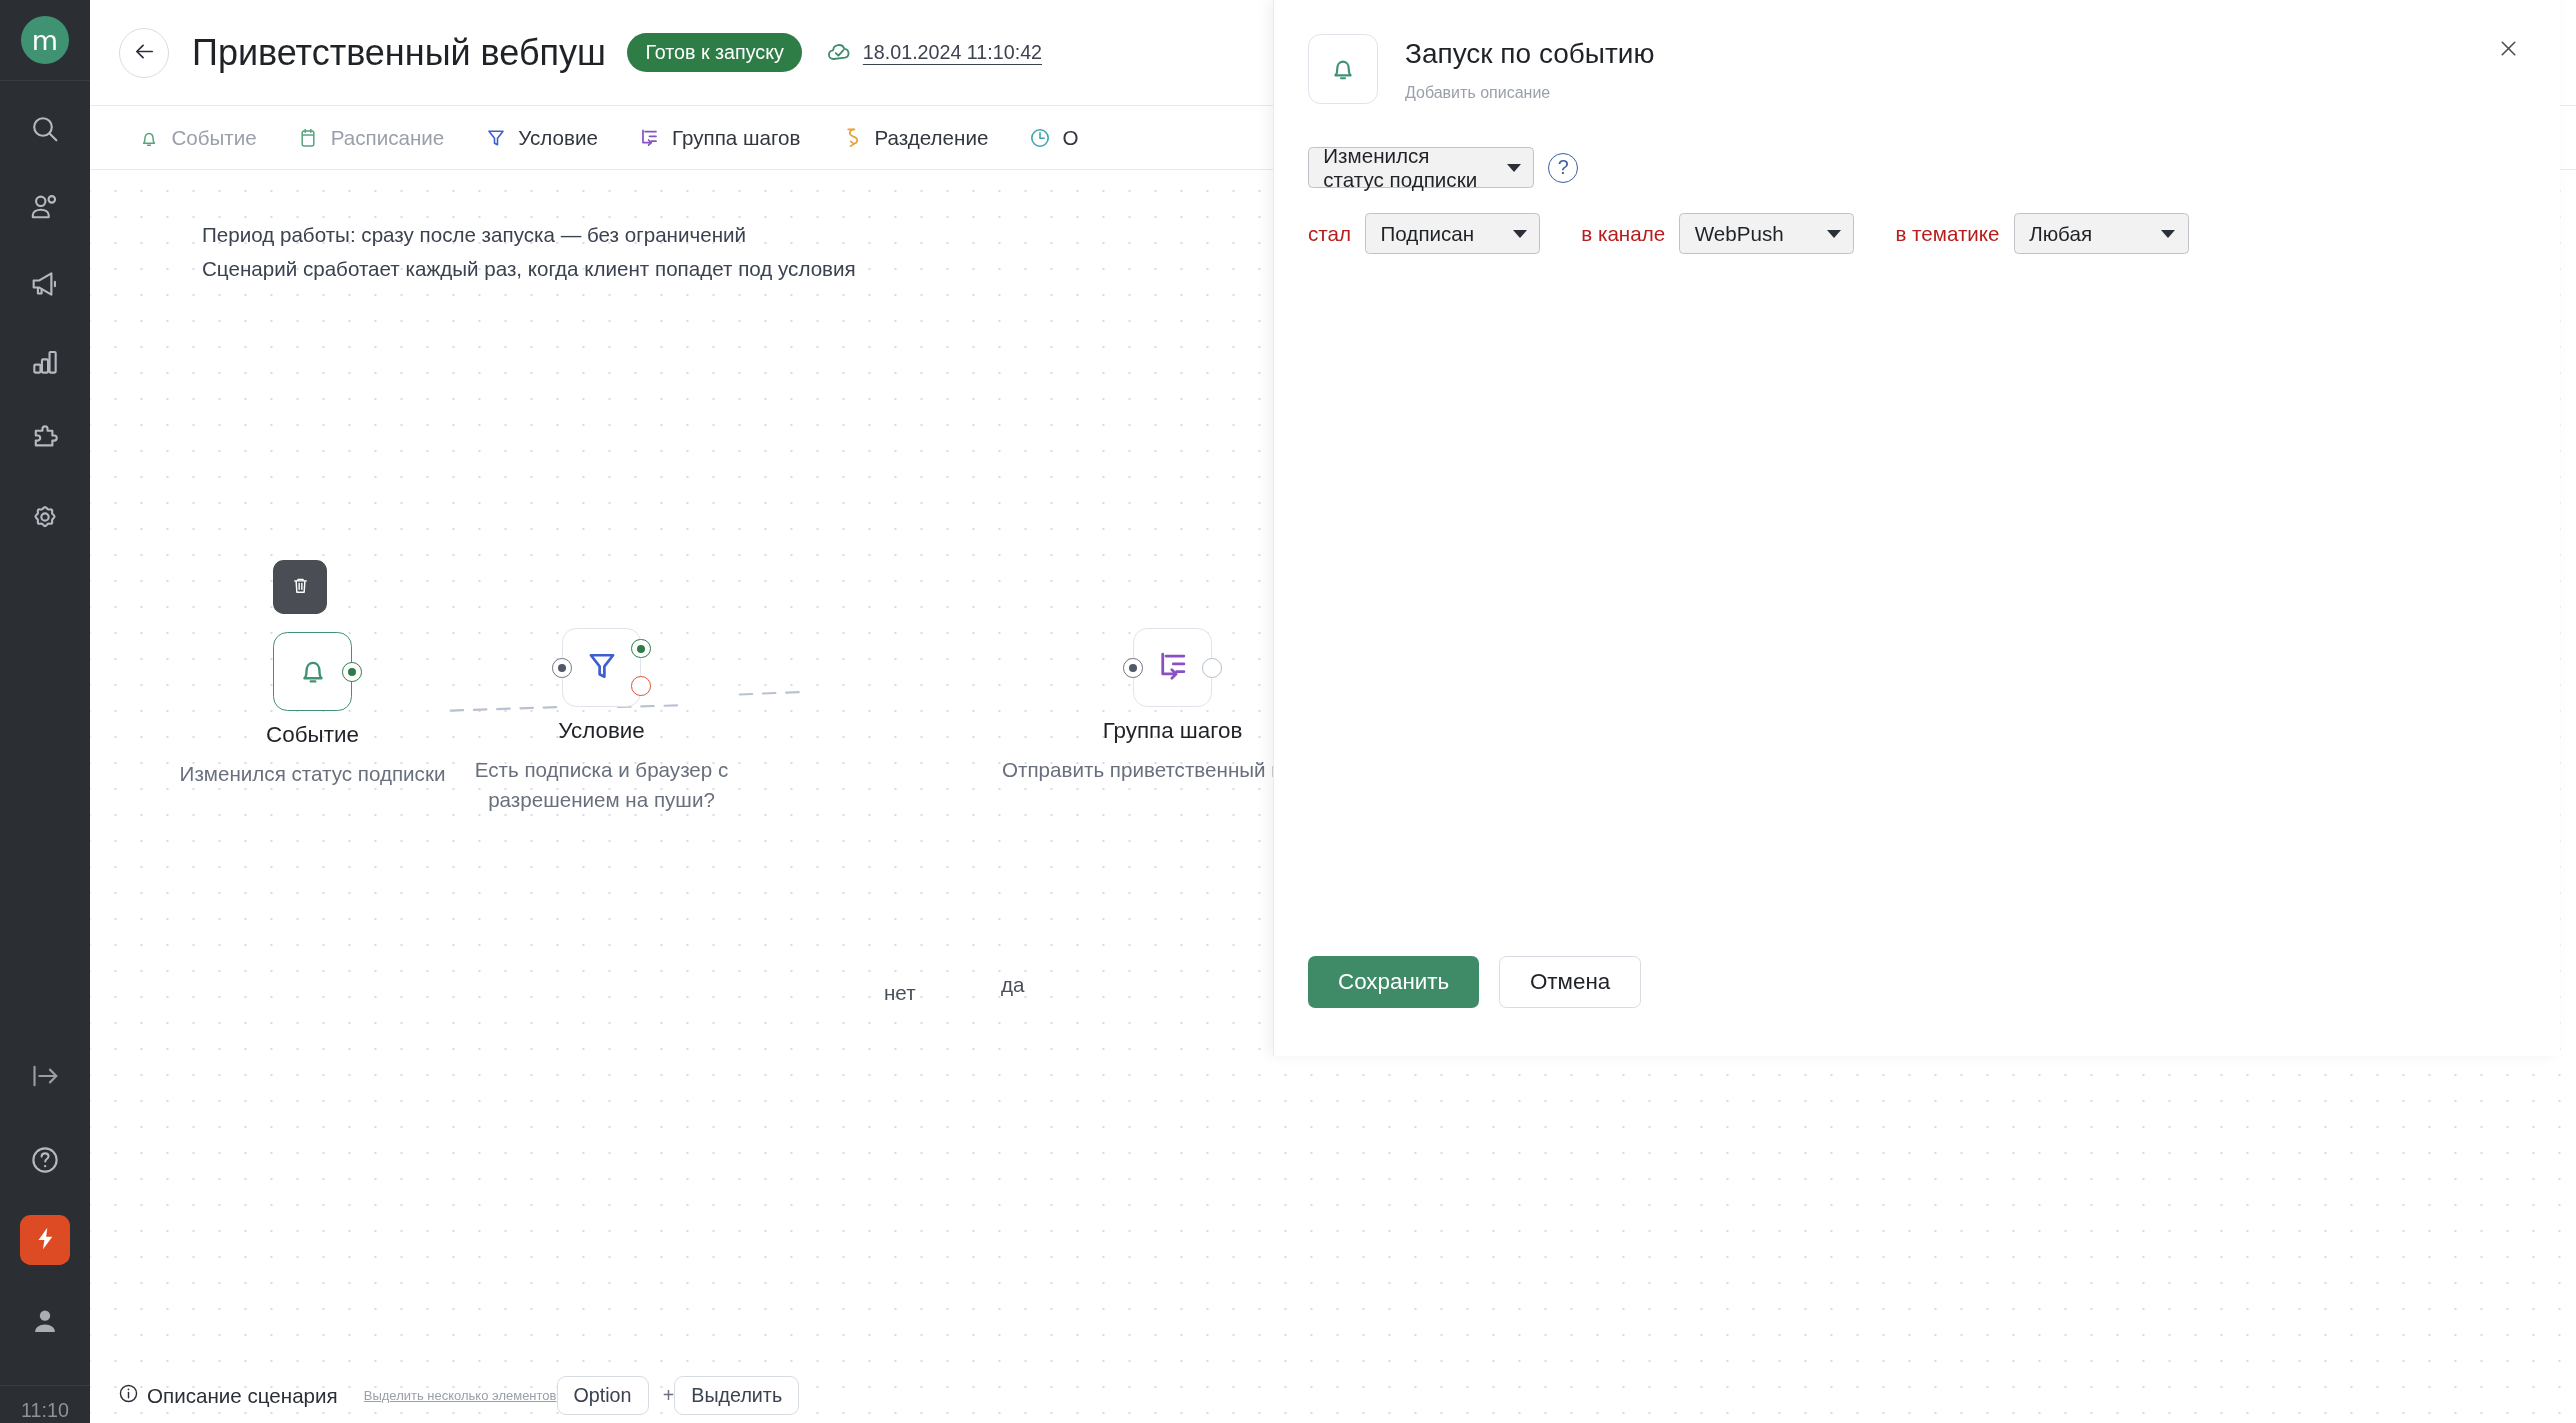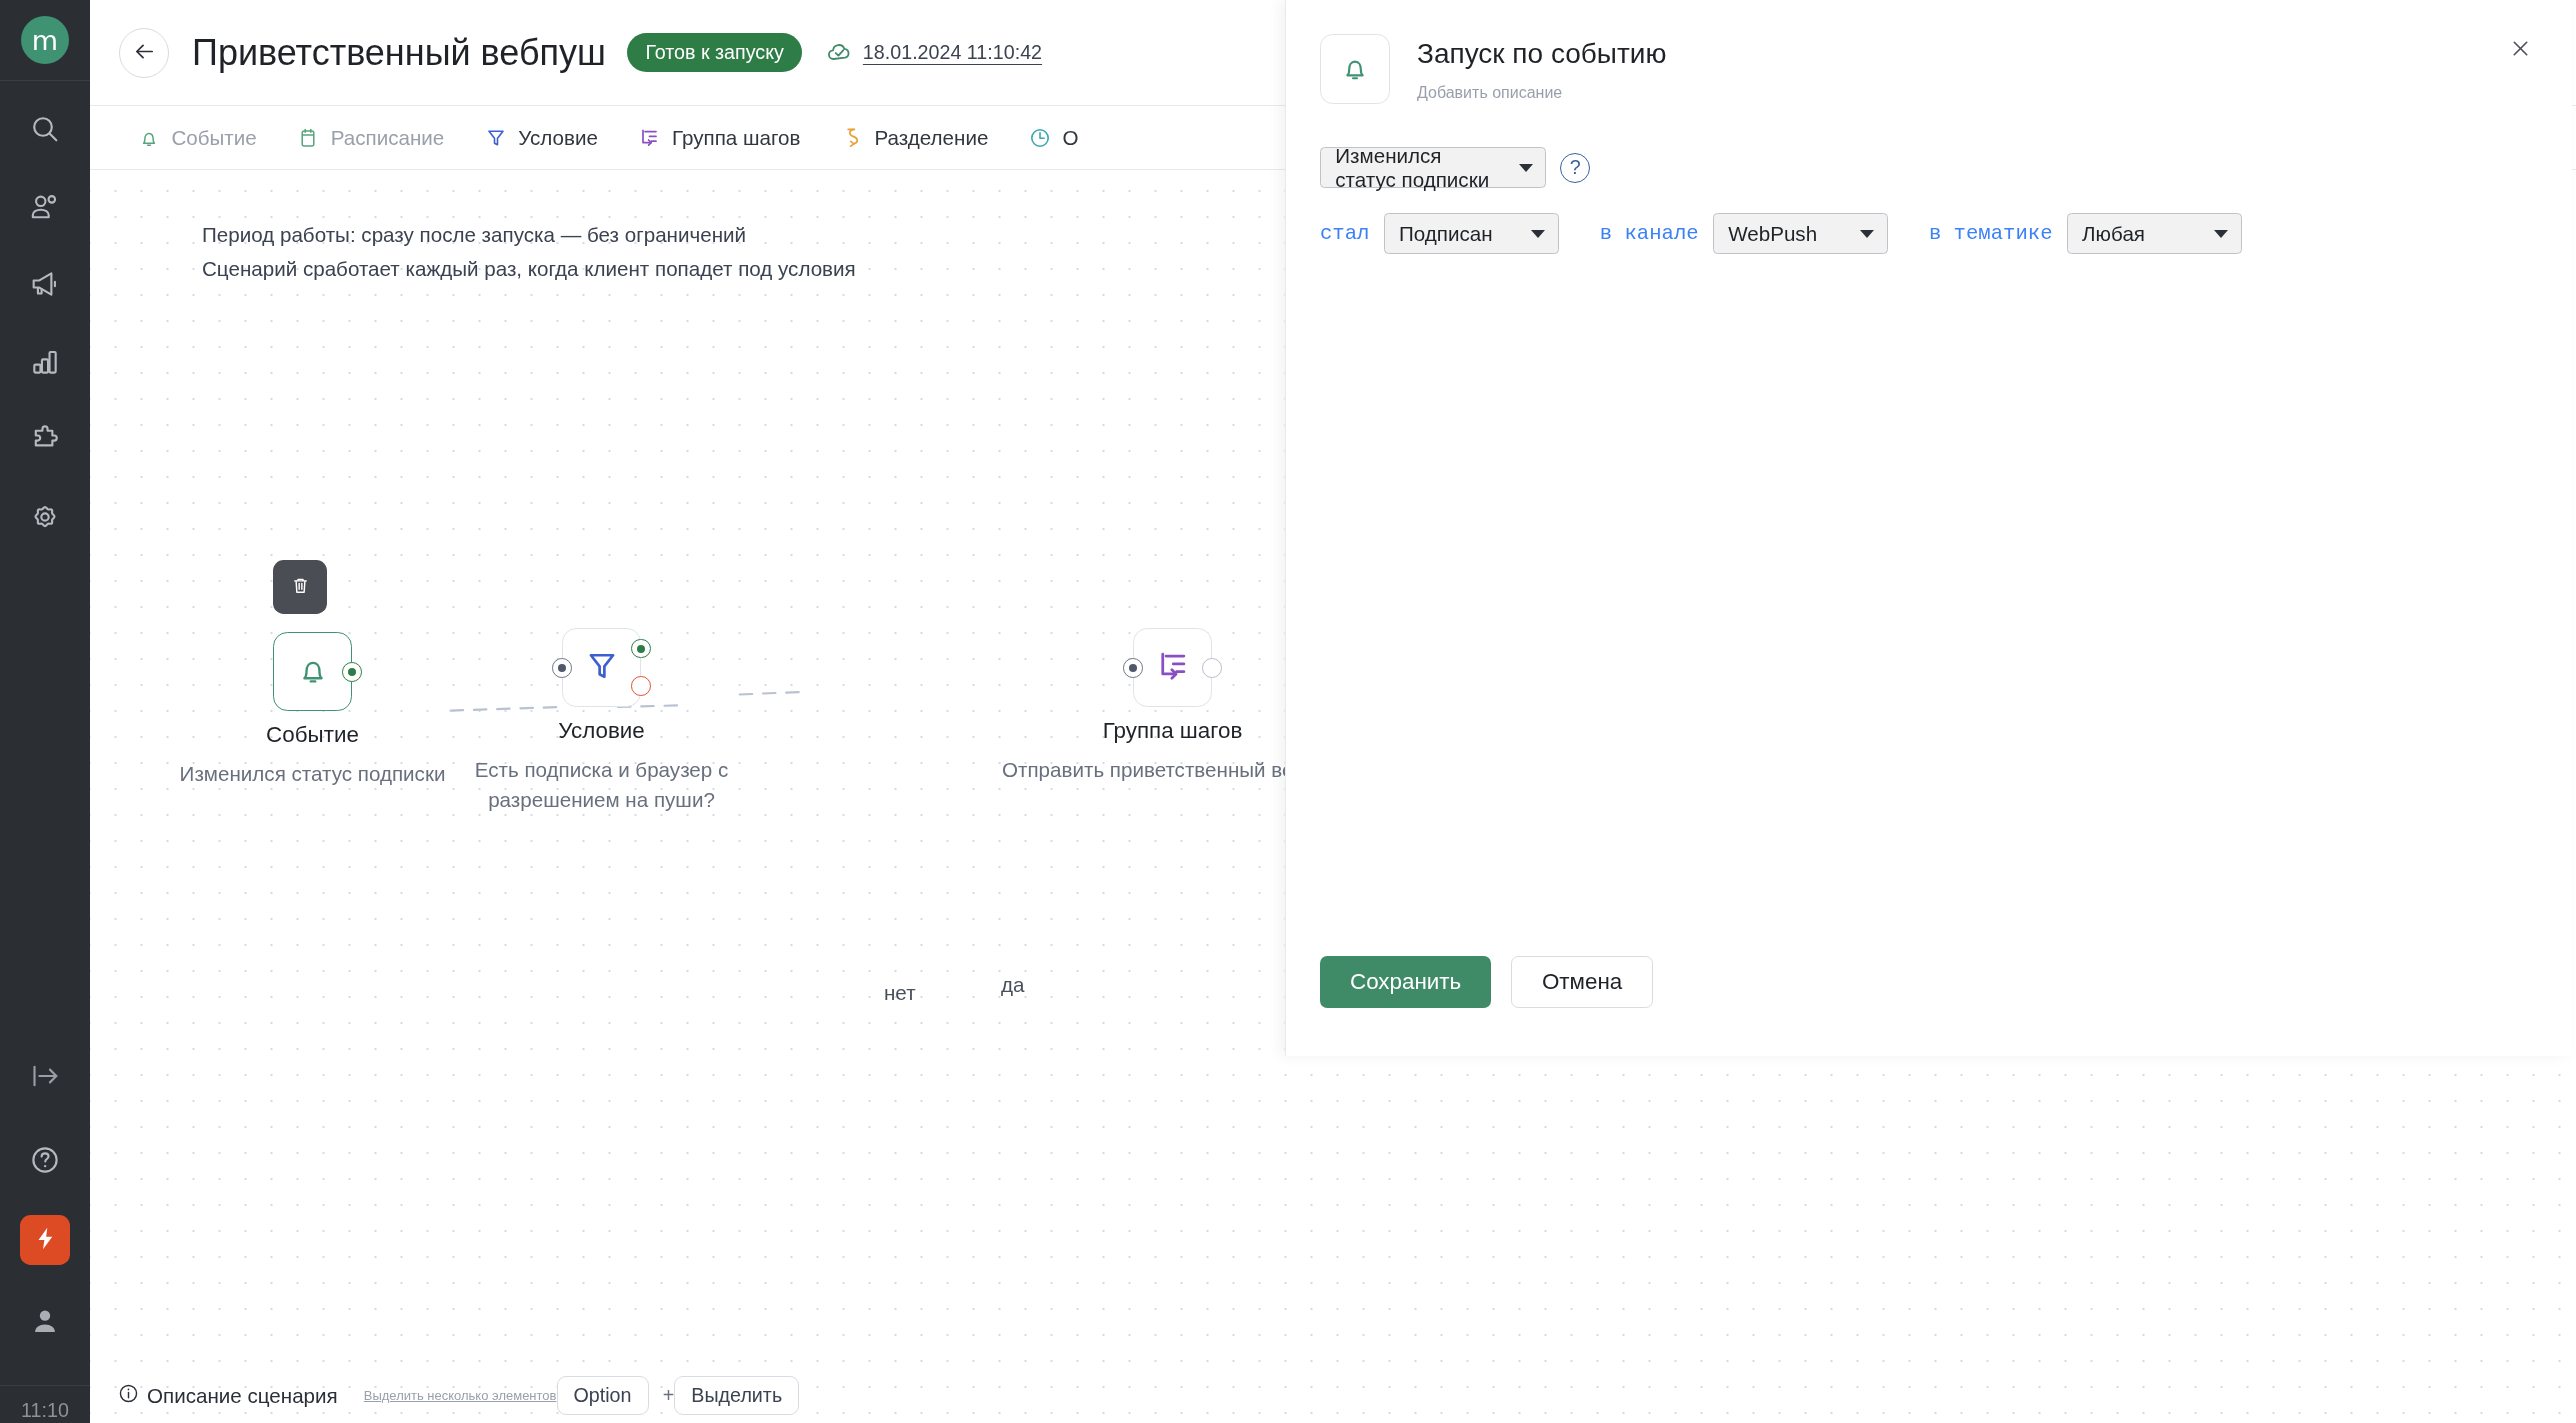--- a/index.html
+++ b/index.html
@@ -140,21 +140,21 @@
   .sb-item { display: flex; align-items: center; gap: 7px; font-size: 20.6px; color: #2b3038; }
   .sb-hint { margin-left: 26px; font-size: 13px; color: #9aa0ab; white-space: nowrap; text-decoration: underline; }
   .key-chip {
     margin-left: 0; border: 0.9px solid #d7dce3; border-radius: 9px;
     padding: 7.2px 16px; font-size: 19.7px; color: #3b4250; background: #fff;
   }
   .plus { margin-left: 14.3px; font-size: 19.7px; color: #6b717c; }
 
   
   .panel {
-    position: absolute; right: 4px; top: 0; width: 1287px; height: 1056px;
+    position: absolute; right: 16px; top: 0; width: 1287px; height: 1056px;
     background: #fff; border-left: 0.9px solid #e6e9ee;
     box-shadow: -5.4px 0 14.3px rgba(20,25,35,0.055);
   }
   .panel-head { display: flex; align-items: flex-start; padding: 34px 39px 0 34px; }
   .panel-icon {
     width: 70px; height: 70px; border-radius: 12.5px; border: 0.9px solid #dfe4eb;
     display: flex; align-items: center; justify-content: center; background: #fff;
     flex: 0 0 70px;
   }
   .panel-head-txt { margin-left: 27px; padding-top: 3.6px; }
@@ -174,21 +174,21 @@
   }
   .sel .caret { width: 0; height: 0; border-left: 7.2px solid transparent;
     border-right: 7.2px solid transparent; border-top: 8px solid #2b3038; margin-left: 16px; }
   .sel-trigger { width: 226px; }
   .help-circle {
     width: 30px; height: 30px; border-radius: 50%; border: 1.8px solid #3b5f9e;
     display: flex; align-items: center; justify-content: center;
     color: #3b5f9e; font-size: 19.7px; line-height: 1;
   }
   .row2 { display: flex; align-items: center; margin-top: 25px; }
-  .row2 .lbl { font-size: 20.6px; color: #3b82f6; margin-right: 14.3px; white-space: nowrap; font-family: Liberation Mono, monospace; }
+  .row2 .lbl { font-size: 20.6px; color: #b91c1c; margin-right: 14.3px; white-space: nowrap; }
   .row2 .lbl.gap { margin-left: 41px; text-align: center; }
 
   .panel-footer { position: absolute; left: 34px; bottom: 48px; display: flex; gap: 19.7px; }
   .btn-primary {
     background: #3f8b68; color: #fff; border: none; border-radius: 7.2px;
     height: 52px; padding: 0 30px; font-size: 22.4px;
     font-family: "Liberation Sans", sans-serif;
   }
   .btn-ghost {
     background: #fff; color: #1f2227; border: 0.9px solid #d7dce3; border-radius: 7.2px;

